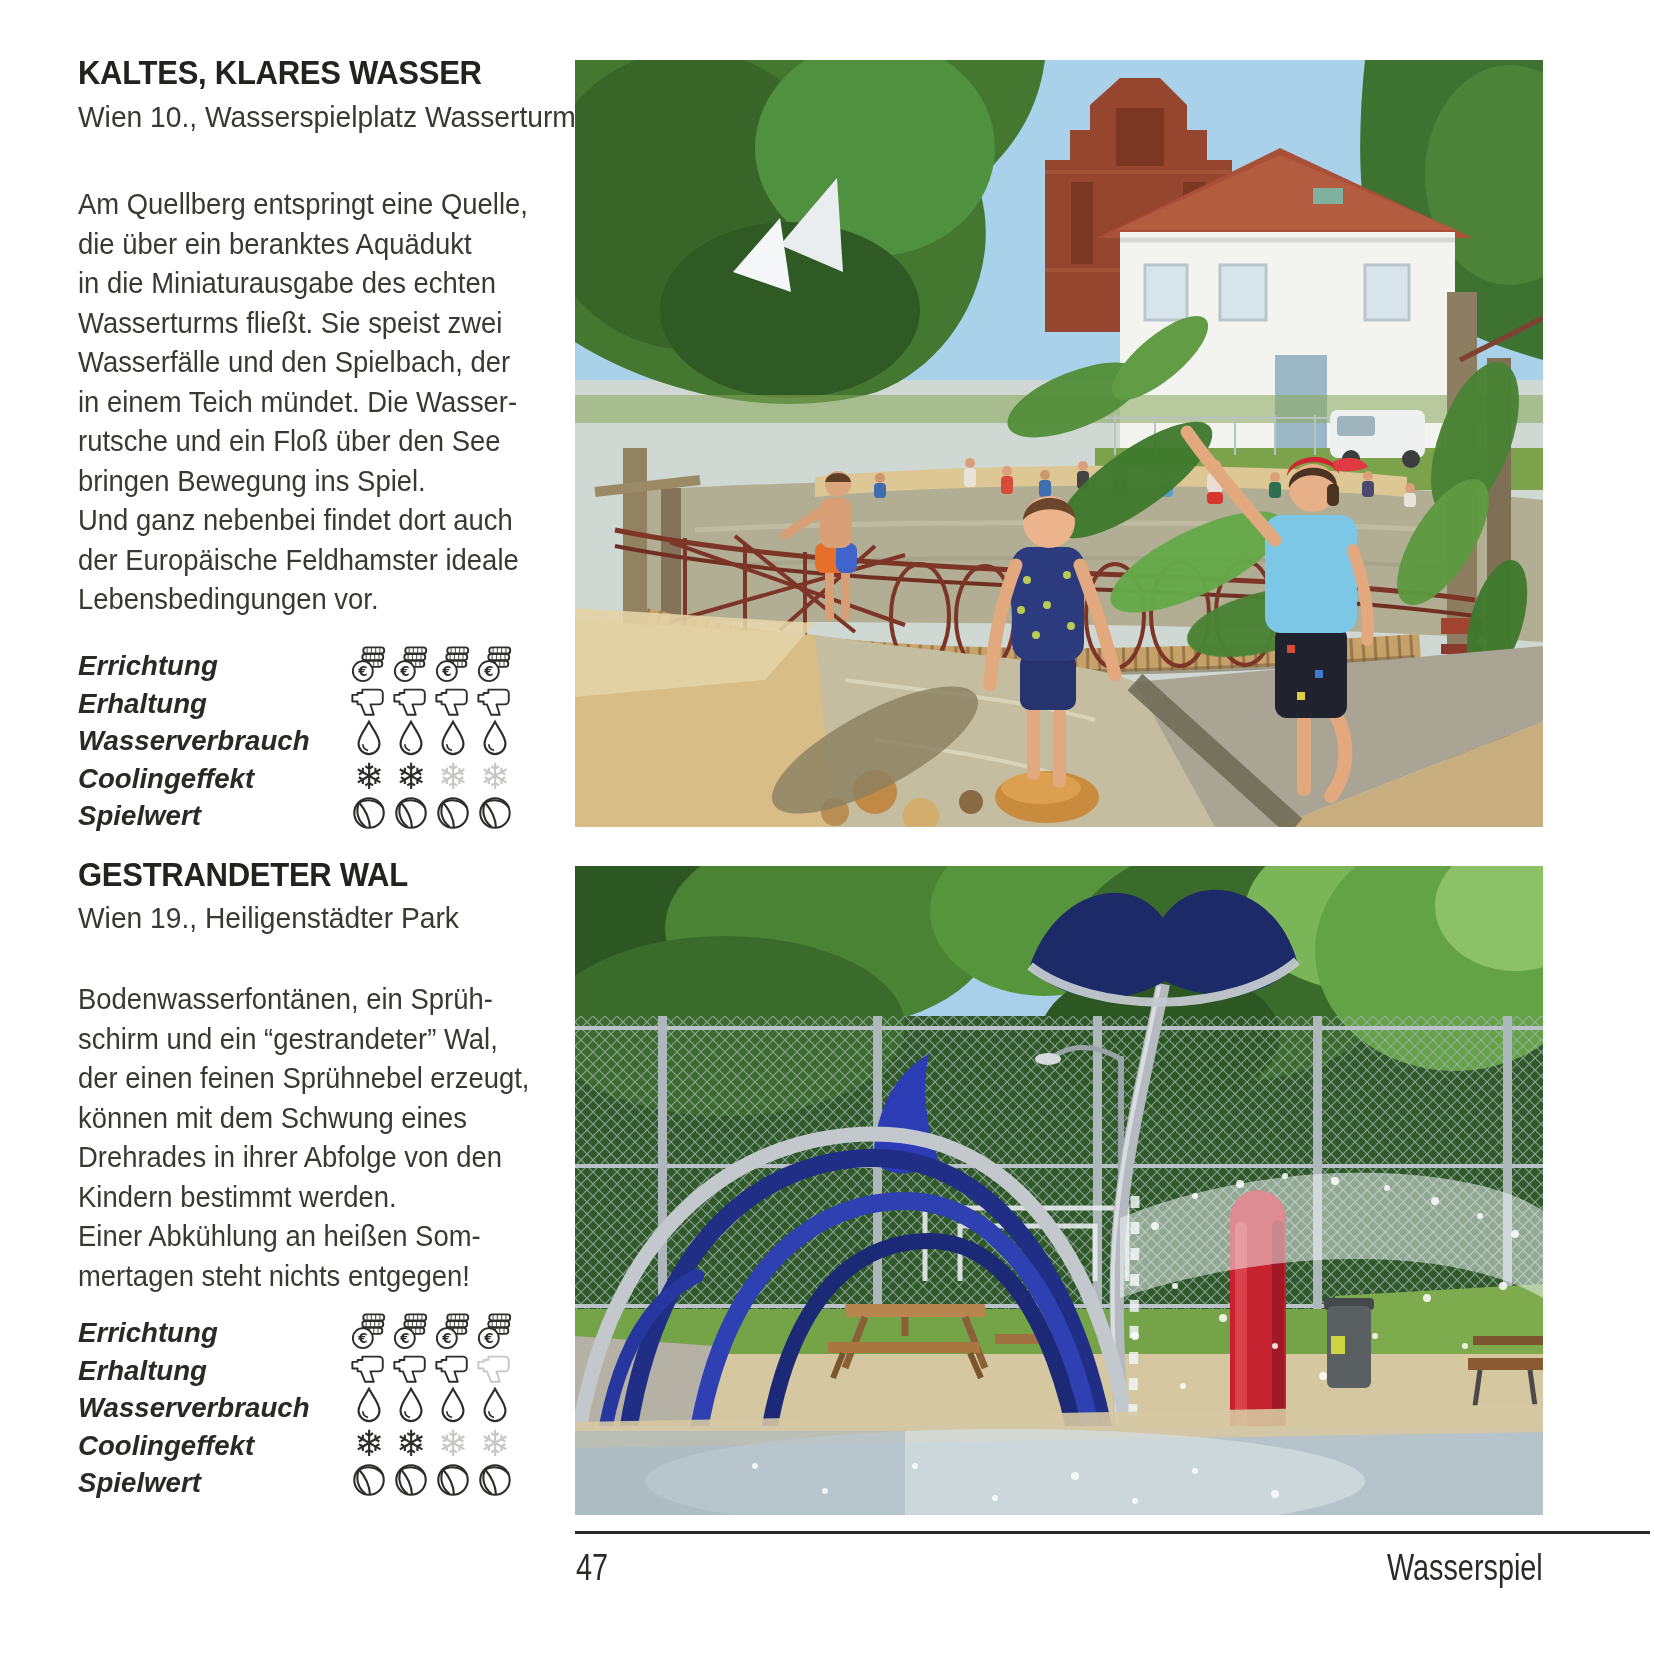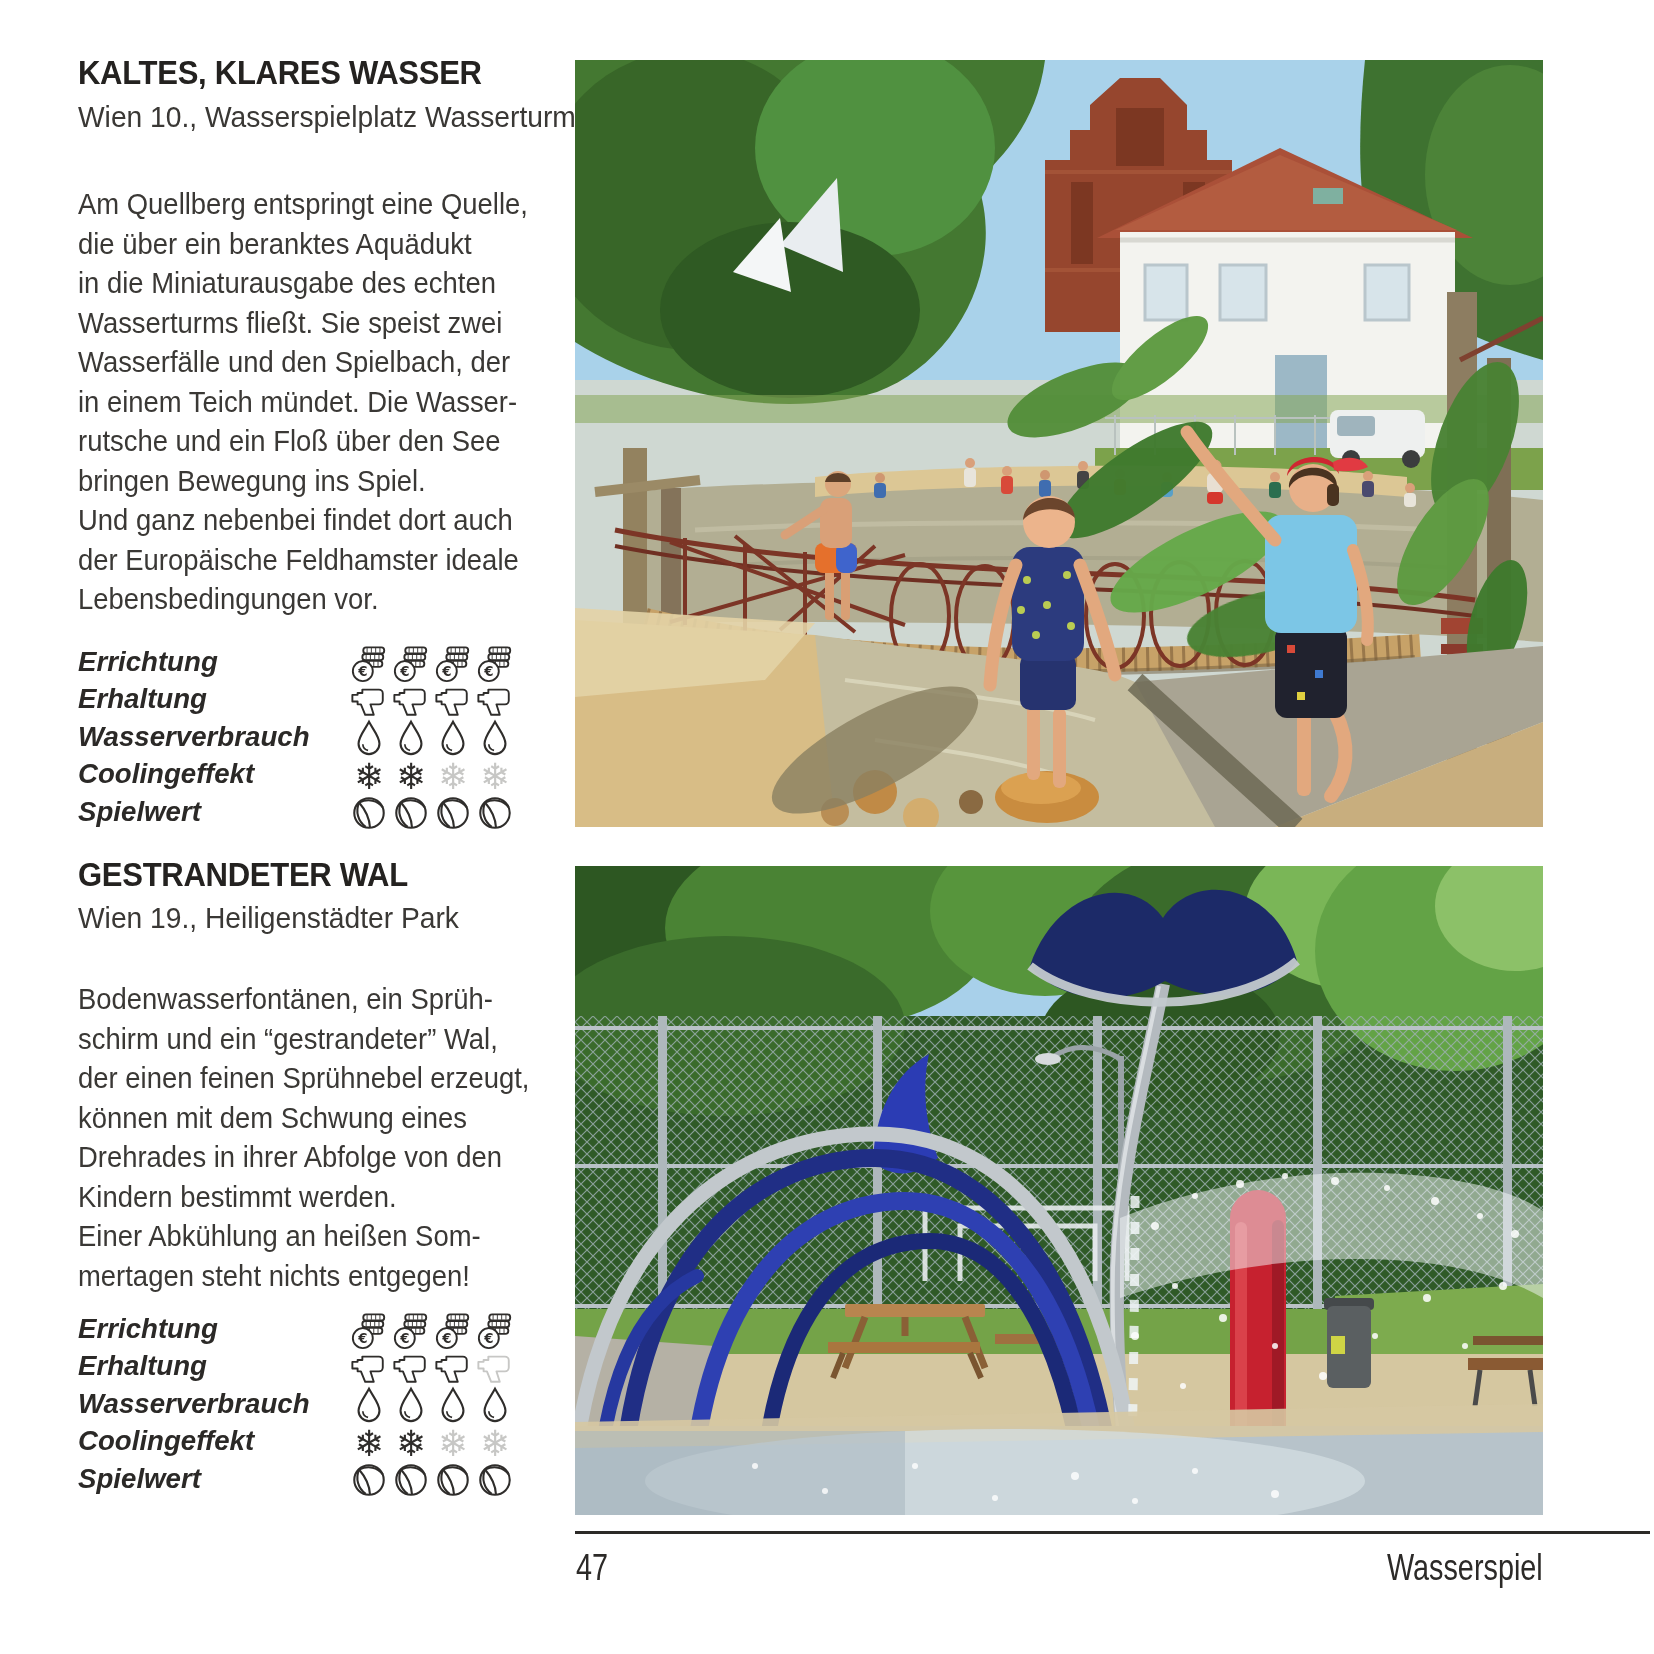--- a/index.html
+++ b/index.html
@@ -5,21 +5,21 @@
   html,body{margin:0;padding:0}
   body{width:1654px;height:1654px;background:#ffffff;position:relative;overflow:hidden;
        font-family:"Liberation Sans",sans-serif;color:#383633}
   .abs{position:absolute}
   .sec-title{font-size:33px;font-weight:700;color:#242220;letter-spacing:-.3px;white-space:nowrap;
              transform:scaleX(.94);transform-origin:left top}
   .sec-sub{font-size:30px;color:#3a3835;white-space:nowrap;transform:scaleX(.94);transform-origin:left top}
   .sec-body{font-size:29.5px;line-height:39.5px;color:#3a3835;white-space:nowrap;
             transform:scaleX(.93);transform-origin:left top}
   .ratings{width:470px}
-  .rating-row{position:relative;height:37.4px;display:flex;align-items:flex-start}
+  .rating-row{position:relative;height:37.4px;display:flex;align-items:flex-end}
   .rating-label{font-style:italic;font-weight:700;font-size:28.5px;color:#2b2927;white-space:nowrap;
                 transform:scaleX(.97);transform-origin:left center}
   .rating-icons{position:absolute;left:272px;top:50%;transform:translateY(-50%);display:flex}
   .ricon{width:38px;height:38px;margin-right:4px;color:#2f2d2b}
   .ricon.off{color:#c7c7c5}
   .photo{position:absolute;left:575px;width:968px;overflow:hidden;background:#cfd8d2}
   #photo1{top:60px;height:767px}
   #photo2{top:866px;height:649px}
   .photo svg{display:block;width:100%;height:100%}
   #footer-rule{left:575px;top:1531px;width:1075px;height:2.5px;background:#2c2a28}

